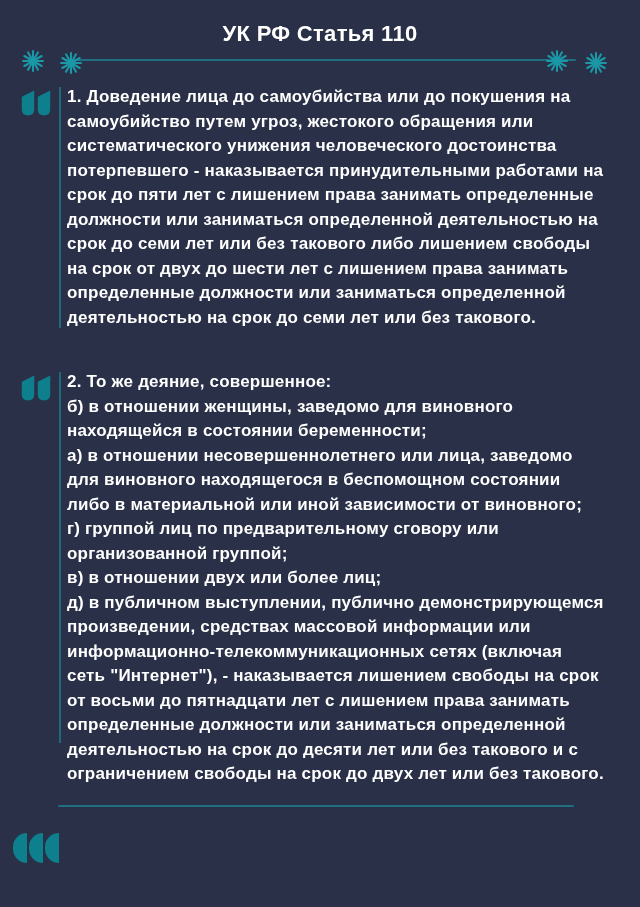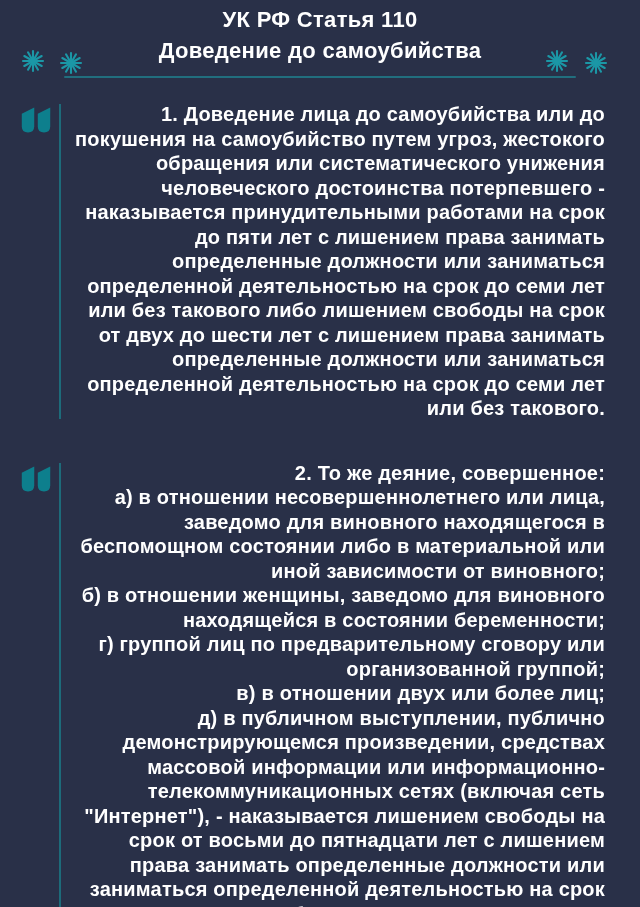--- a/index.html
+++ b/index.html
@@ -6,43 +6,43 @@
   body{
     width:640px;height:907px;
     background:#293048;
     font-family:"Liberation Sans","DejaVu Sans",sans-serif;
     font-weight:bold;
     color:#ffffff;
     position:relative;
     overflow:hidden;
     -webkit-font-smoothing:antialiased;
   }
-  .header{position:relative;padding-top:4px;text-align:center;}
+  .header{position:relative;padding-top:18px;text-align:center;}
   .title-line{font-size:22px;line-height:31px;letter-spacing:.3px;}
   .header-divider{margin:10px auto 0;width:512px;height:2px;background:#216e7e;border-radius:1px;}
   .bottom-divider{margin:18px 0 0 58px;width:516px;height:2px;background:#216e7e;border-radius:1px;}
 
   .star{position:absolute;width:24px;height:24px;}
   .star svg{width:100%;height:100%;display:block;}
   .star-l1{left:21px;top:49px;}
   .star-l2{left:59px;top:51px;}
   .star-r1{left:545px;top:49px;}
   .star-r2{left:584px;top:51px;}
 
   .clause{position:relative;margin:24px 35px 0 67px;}
   .clause-1{margin-top:24px;}
   .clause-2{margin-top:40px;}
   .vline{position:absolute;left:-8px;top:2px;bottom:2px;width:2px;background:#1d6b7a;}
   .clause-2 .vline{bottom:44px;}
   .quote-badge{position:absolute;left:-47px;top:3px;width:32px;height:30px;}
   .quote-badge svg{width:100%;height:100%;display:block;}
 
   .clause-text, .clause-line{
-    font-size:20px;line-height:24.5px;letter-spacing:.2px;
-    text-align:right;
+    font-size:17px;line-height:24.5px;letter-spacing:.2px;
+    text-align:left;
   }
   .footer-mark{margin:26px 0 0 13px;display:flex;gap:2px;width:46px;}
   .crescent{width:14px;height:30px;background:#0d7f8d;border-radius:15px 0 0 15px;}
 </style>
 </head>
 <body>
 
 <header class="header">
   <span class="star star-l1">
     <svg viewBox="0 0 24 24">
@@ -90,21 +90,20 @@
           <line x1="2" y1="12" x2="22" y2="12"></line>
           <line x1="3.3" y1="7" x2="20.7" y2="17"></line>
           <line x1="3.3" y1="17" x2="20.7" y2="7"></line>
           <line x1="7" y1="3.3" x2="17" y2="20.7"></line>
           <line x1="7" y1="20.7" x2="17" y2="3.3"></line>
         </g>
         <circle cx="12" cy="12" r="3.2" fill="#1b97a6"></circle>
       </svg>
   </span>
   <div class="title-line">УК РФ Статья 110</div>
-  <div class="title-line">Доведение до самоубийства</div>
   <div class="header-divider"></div>
 </header>
 
 <section class="clause clause-1">
   <span class="quote-badge">
     <svg viewBox="0 0 36 32">
         <path fill="#0d7f8d" d="M2 9 L16 2 L16 23 Q16 30 9 30 Q2 30 2 23 Z"></path>
         <path fill="#0d7f8d" d="M20 9 L34 2 L34 23 Q34 30 27 30 Q20 30 20 23 Z"></path>
       </svg>
   </span>
@@ -114,22 +113,22 @@
 
 <section class="clause clause-2">
   <span class="quote-badge">
     <svg viewBox="0 0 36 32">
         <path fill="#0d7f8d" d="M2 9 L16 2 L16 23 Q16 30 9 30 Q2 30 2 23 Z"></path>
         <path fill="#0d7f8d" d="M20 9 L34 2 L34 23 Q34 30 27 30 Q20 30 20 23 Z"></path>
       </svg>
   </span>
   <span class="vline"></span>
   <div class="clause-line">2. То же деяние, совершенное:</div>
+  <div class="clause-line">б) в отношении женщины, заведомо для виновного находящейся в состоянии беременности;</div>
   <div class="clause-line">а) в отношении несовершеннолетнего или лица, заведомо для виновного находящегося в беспомощном состоянии либо в материальной или иной зависимости от виновного;</div>
-  <div class="clause-line">б) в отношении женщины, заведомо для виновного находящейся в состоянии беременности;</div>
   <div class="clause-line">г) группой лиц по предварительному сговору или организованной группой;</div>
   <div class="clause-line">в) в отношении двух или более лиц;</div>
   <div class="clause-line">д) в публичном выступлении, публично демонстрирующемся произведении, средствах массовой информации или информационно-телекоммуникационных сетях (включая сеть "Интернет"), - наказывается лишением свободы на срок от восьми до пятнадцати лет с лишением права занимать определенные должности или заниматься определенной деятельностью на срок до десяти лет или без такового и с ограничением свободы на срок до двух лет или без такового.</div>
 </section>
 
 <div class="bottom-divider"></div>
 
 <div class="footer-mark">
   <span class="crescent"></span>
   <span class="crescent"></span>

